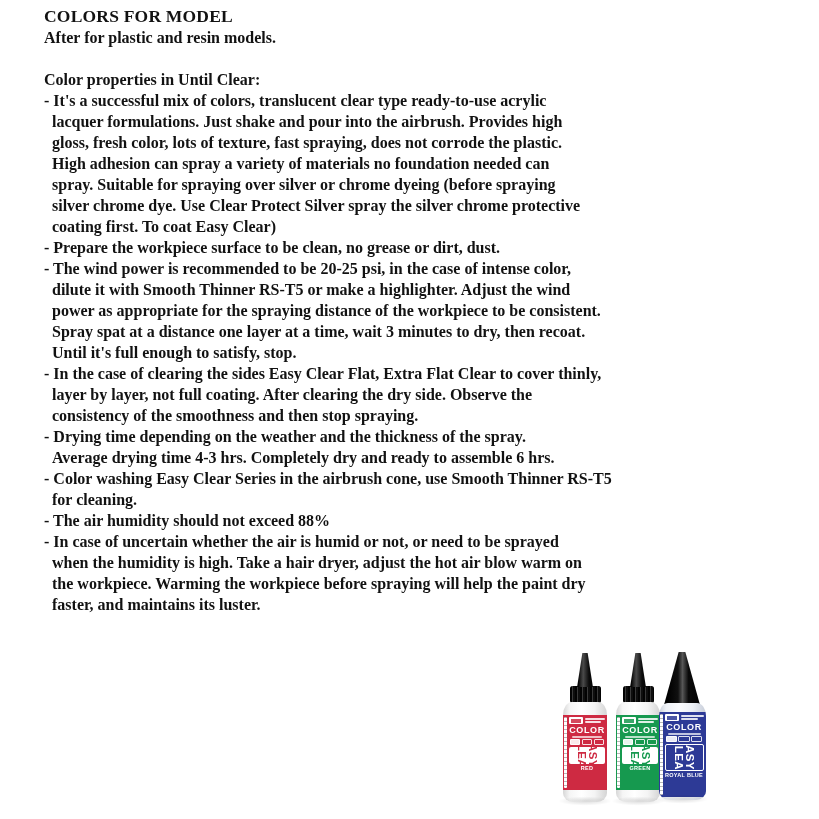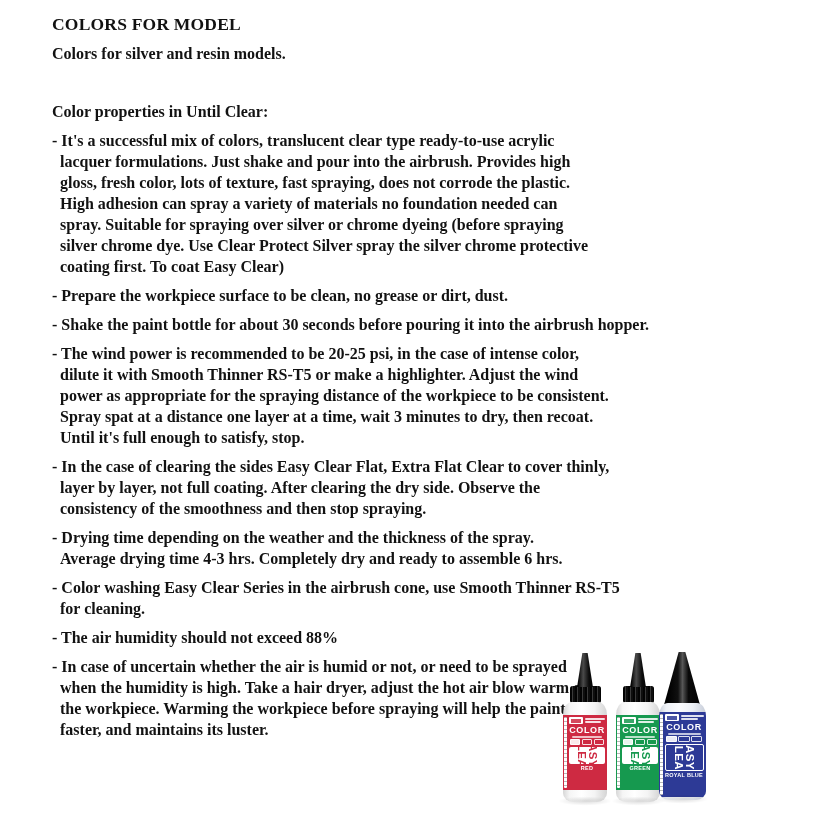--- a/index.html
+++ b/index.html
@@ -7,21 +7,21 @@
     width:819px; height:819px; position:relative; overflow:hidden;
     background:#ffffff;
     font-family:"Liberation Serif", serif;
   }
 
   
   .doc {
     position:absolute; left:44px; top:6px; width:742px;
     color:#121212; font-size:16px; line-height:21px; font-weight:700;
   }
-  .doc .line, .doc .bullet { white-space:pre-wrap; margin:8px; }
+  .doc .line, .doc .bullet { white-space:pre-wrap; margin:0; }
   .doc .title { font-size:17.5px; letter-spacing:0.2px; }
   .doc .spacer { height:21px; }
 
   
   .photo { position:absolute; left:550px; top:650px; width:250px; height:165px; }
 
   .bottle { position:absolute; display:flex; flex-direction:column; align-items:center; }
   .bottle--red   { --accent:#ce2a42; left:10px;  top:3px; width:50px; }
   .bottle--green { --accent:#16994f; left:63px;  top:3px; width:50px; }
   .bottle--blue  { --accent:#2d3a96; left:106px; top:2px; width:52px; }
@@ -106,32 +106,31 @@
     position:absolute; bottom:-4px; left:50%; transform:translateX(-50%);
     width:58px; height:10px;
     background:radial-gradient(ellipse at center, rgba(0,0,0,.14) 0%, rgba(0,0,0,0) 65%);
   }
 </style>
 </head>
 <body>
 
 <div class="doc">
   <div class="line title">COLORS FOR MODEL</div>
-  <div class="line">Colors for silver and resin models.</div>
+  <div class="line">After for plastic and resin models.</div>
   <div class="spacer"></div>
   <div class="line">Color properties in Until Clear:</div>
   <div class="bullet">- It's a successful mix of colors, translucent clear type ready-to-use acrylic
   lacquer formulations. Just shake and pour into the airbrush. Provides high
   gloss, fresh color, lots of texture, fast spraying, does not corrode the plastic.
   High adhesion can spray a variety of materials no foundation needed can
   spray. Suitable for spraying over silver or chrome dyeing (before spraying
   silver chrome dye. Use Clear Protect Silver spray the silver chrome protective
   coating first. To coat Easy Clear)</div>
   <div class="bullet">- Prepare the workpiece surface to be clean, no grease or dirt, dust.</div>
-  <div class="bullet">- Shake the paint bottle for about 30 seconds before pouring it into the airbrush hopper.</div>
   <div class="bullet">- The wind power is recommended to be 20-25 psi, in the case of intense color,
   dilute it with Smooth Thinner RS-T5 or make a highlighter. Adjust the wind
   power as appropriate for the spraying distance of the workpiece to be consistent.
   Spray spat at a distance one layer at a time, wait 3 minutes to dry, then recoat.
   Until it's full enough to satisfy, stop.</div>
   <div class="bullet">- In the case of clearing the sides Easy Clear Flat, Extra Flat Clear to cover thinly,
   layer by layer, not full coating. After clearing the dry side. Observe the
   consistency of the smoothness and then stop spraying.</div>
   <div class="bullet">- Drying time depending on the weather and the thickness of the spray.
   Average drying time 4-3 hrs. Completely dry and ready to assemble 6 hrs.</div>

